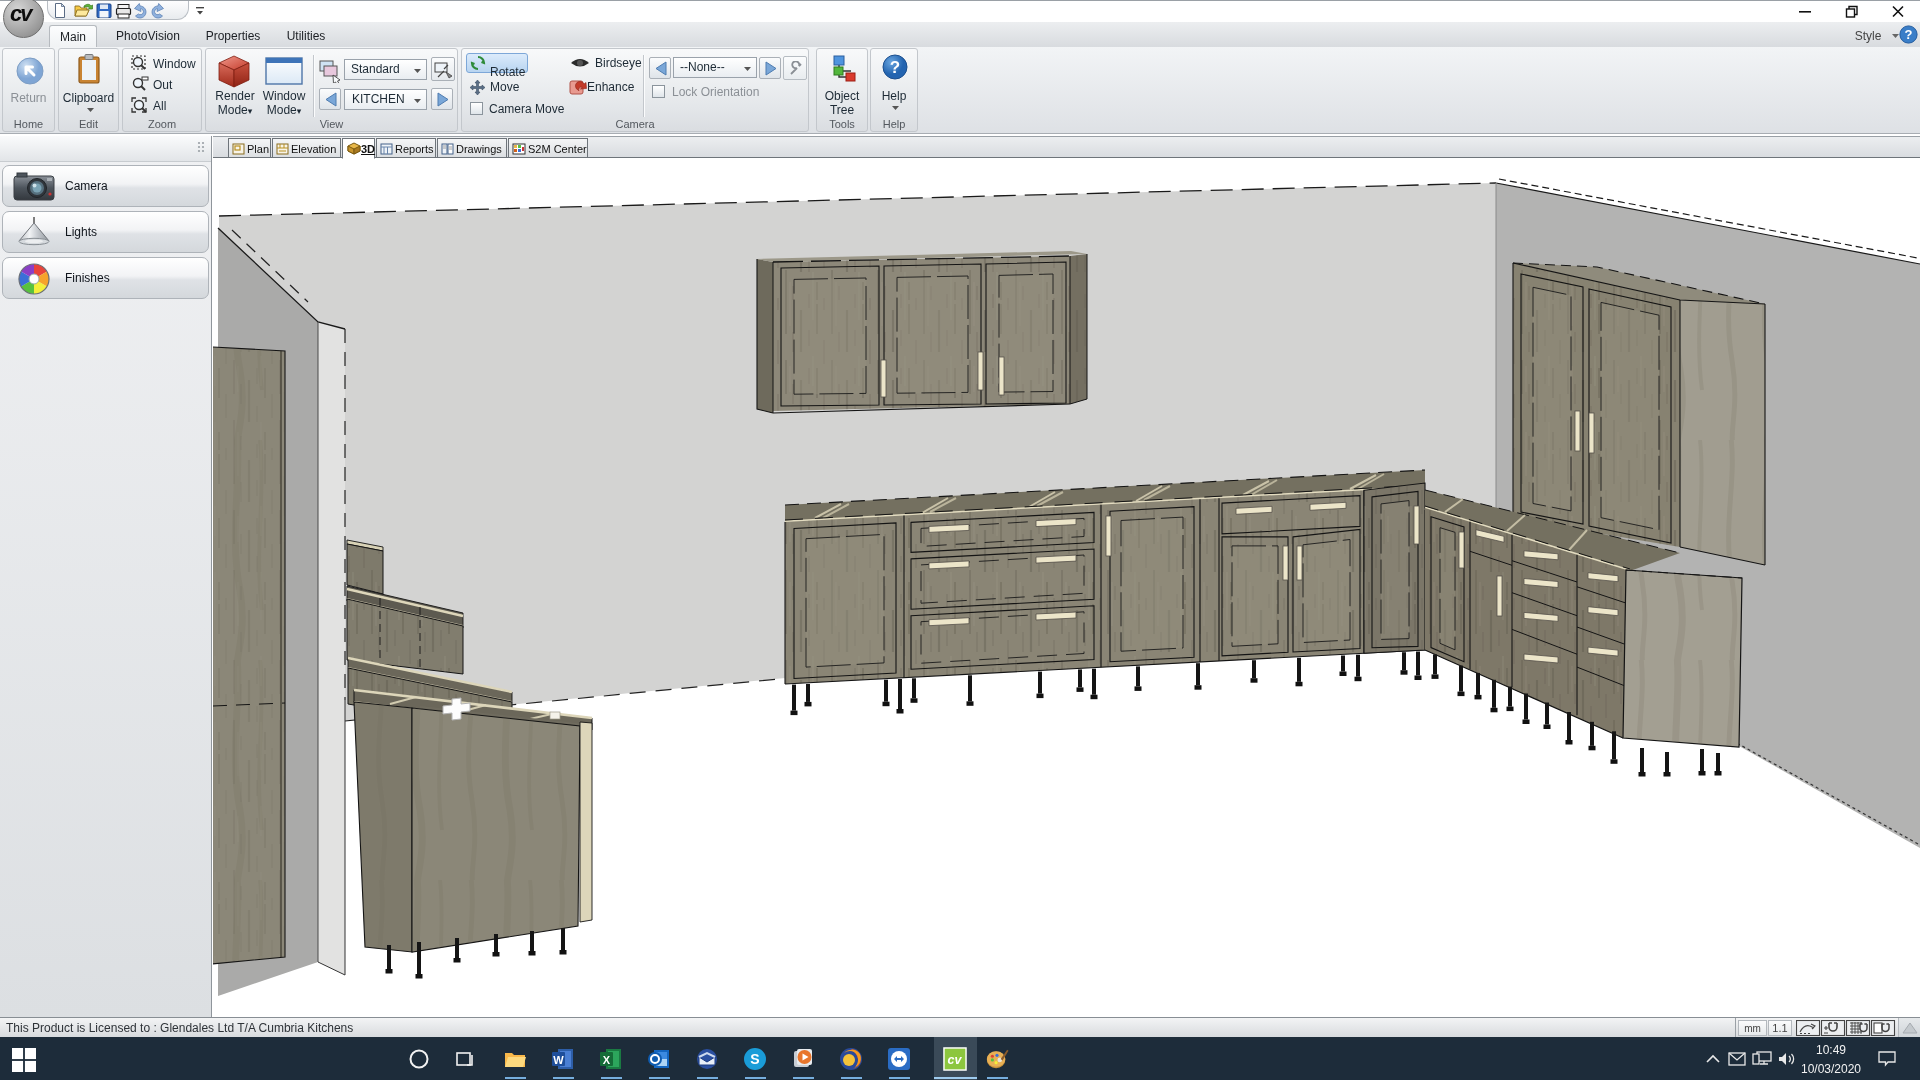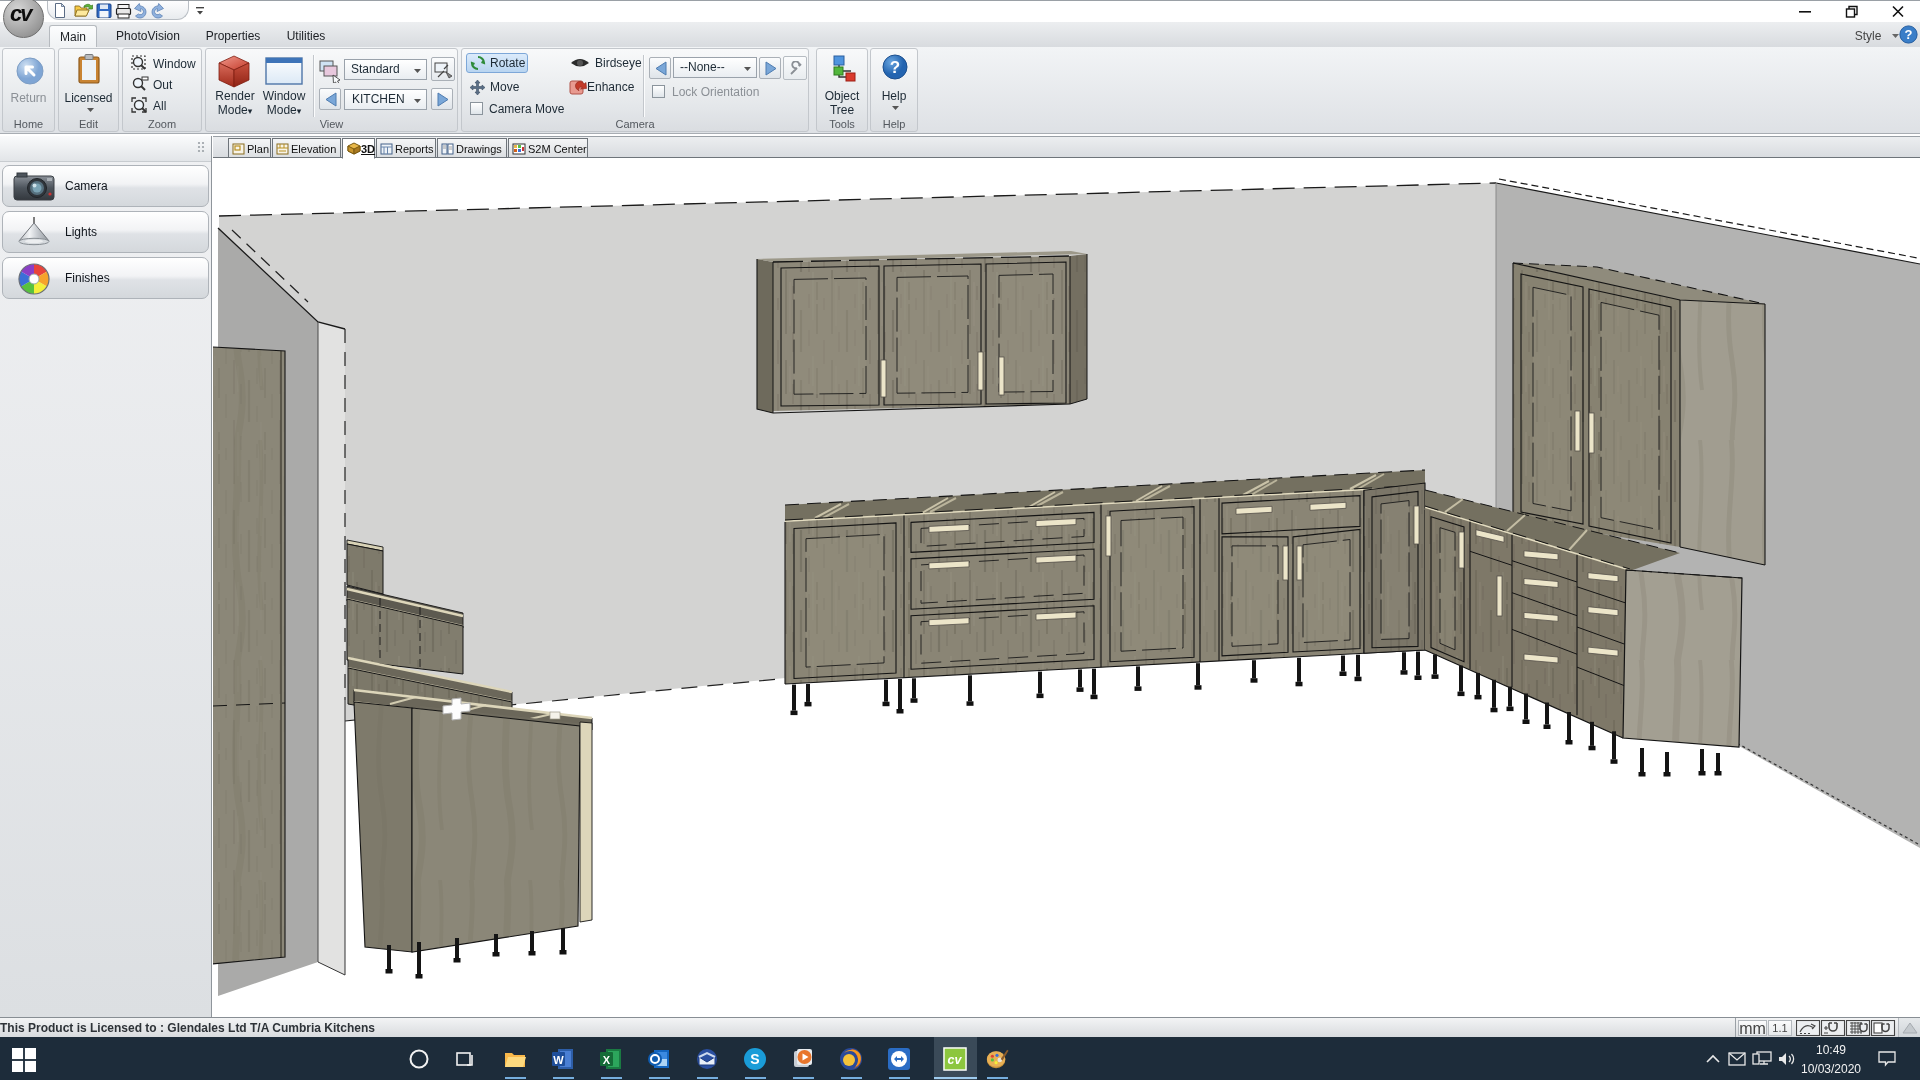--- a/index.html
+++ b/index.html
@@ -131,21 +131,21 @@
     <div class="rtext rgray" style="left:0;right:0;top:42px;text-align:center;">Return</div>
   </div>
 
   <div class="rgroup" style="left:58px;width:61px;">
     <div class="rglabel">Edit</div>
     <svg class="abs" style="left:18px;top:4px" width="26" height="32" viewBox="0 0 26 32">
       <rect x="2" y="4" width="20" height="26" rx="2" fill="#c98433" stroke="#8f5a1c" stroke-width="1.2"></rect>
       <rect x="5" y="7" width="14" height="20" fill="#eef3f8"></rect>
       <rect x="8" y="1.5" width="8" height="5" rx="1" fill="#b9babc" stroke="#77797c" stroke-width="1"></rect>
     </svg>
-    <div class="rtext" style="left:0;right:0;top:42px;text-align:center;">Licensed</div>
+    <div class="rtext" style="left:0;right:0;top:42px;text-align:center;">Clipboard</div>
     <svg class="abs" style="left:27px;top:58px" width="9" height="6">
           <path d="M1 1 h7 l-3.5 4 z" fill="#555"></path>
         </svg>
   </div>
 
   <div class="rgroup" style="left:122px;width:80px;">
     <div class="rglabel">Zoom</div>
     <svg class="abs" style="left:7px;top:5px" width="22" height="18" viewBox="0 0 22 18">
       <rect x="2" y="2" width="13" height="13" fill="none" stroke="#333" stroke-dasharray="2 2" stroke-width="1.2"></rect>
       <circle cx="8" cy="8" r="4.5" fill="#eef4fa" stroke="#333" stroke-width="1.4"></circle>
@@ -235,21 +235,21 @@
           </svg>
     </div>
   </div>
 
   <div class="rgroup" style="left:461px;width:348px;">
     <div class="rglabel">Camera</div>
     <div class="abs" style="left:4px;top:4px;width:62px;height:20px;background:linear-gradient(#dcebfb,#b8d4f0);border:1px solid #7da7d8;border-radius:3px;"></div>
     <svg class="abs" style="left:8px;top:6px" width="16" height="16" viewBox="0 0 16 16">
       <path d="M8 2 a6 6 0 0 1 6 6 l-2.5-1 M8 14 a6 6 0 0 1-6-6 l2.5 1" fill="none" stroke="#2e8b3a" stroke-width="2.2"></path>
     </svg>
-    <div class="rtext" style="left:28px;top:7px;">Rotate</div>
+    <div class="rtext" style="left:28px;top:16px;">Rotate</div>
     <svg class="abs" style="left:7px;top:30px" width="17" height="17" viewBox="0 0 17 17">
       <path d="M8.5 1 L11 4 H9.5 v3.5 H13 V6 l3 2.5 -3 2.5 V9.5 H9.5 V13 H11 l-2.5 3 -2.5-3 H7.5 V9.5 H4 V11 L1 8.5 4 6 v1.5 H7.5 V4 H6 z" fill="#5a6e86" stroke="#3d4f63" stroke-width="0.6"></path>
     </svg>
     <div class="rtext" style="left:28px;top:31px;">Move</div>
     <div class="abs" style="left:8px;top:53px;width:13px;height:13px;background:linear-gradient(#fff,#dfe5ea);border:1px solid #8b949c;"></div>
     <div class="rtext" style="left:27px;top:53px;">Camera Move</div>
     <svg class="abs" style="left:108px;top:8px" width="20" height="12" viewBox="0 0 20 12">
       <path d="M1 6 Q10 -2 19 6 Q10 13 1 6 z" fill="#2a2a2a"></path>
       <circle cx="10" cy="6" r="3" fill="#555"></circle>
     </svg>
@@ -705,23 +705,23 @@
 <rect x="561" y="928.0" width="4" height="22" fill="#151515"></rect>
 <rect x="559.5" y="950.0" width="7" height="4.5" fill="#111"></rect>
 <g stroke="#b4b4b4" stroke-width="1" fill="#fdfdfd">
 <polygon points="443.0,706.0 452.0,705.0 452.0,699.0 461.0,698.0 461.0,704.0 470.0,703.0 470.0,711.0 461.0,712.0 461.0,719.0 452.0,720.0 452.0,713.0 443.0,714.0"></polygon>
 </g>
 <rect x="550" y="712" width="10" height="7" fill="#f4f2ea" stroke="#9a9788" stroke-width="0.7"></rect>
 </svg>
 </div>
 
 <div id="statusbar">
-  <span style="position:absolute;left:0;top:3px;font-weight:bold;color:#2e3338;">This Product is Licensed to : Glendales Ltd T/A Cumbria Kitchens</span>
+  <span style="position:absolute;left:6px;top:3px;font-weight:normal;color:#2e3338;">This Product is Licensed to : Glendales Ltd T/A Cumbria Kitchens</span>
   <div class="abs" style="left:1735px;top:0px;width:1px;height:20px;background:#9aa0a6;"></div>
-  <div class="abs" style="left:1738px;top:2px;width:29px;height:16px;background:linear-gradient(#fbfbfc,#e6e9eb);border:1px solid #b3b8bd;font-size:16px;color:#444;text-align:center;line-height:15px;">mm</div>
+  <div class="abs" style="left:1738px;top:2px;width:29px;height:16px;background:linear-gradient(#fbfbfc,#e6e9eb);border:1px solid #b3b8bd;font-size:10px;color:#444;text-align:center;line-height:15px;">mm</div>
   <div class="abs" style="left:1768px;top:2px;width:24px;height:16px;background:linear-gradient(#fbfbfc,#e6e9eb);border:1px solid #b3b8bd;font-size:11px;color:#444;text-align:center;line-height:15px;">1.1</div>
   <svg class="abs" style="left:1796px;top:2px" width="100" height="16" viewBox="0 0 100 16">
     <g stroke="#444" fill="none" stroke-width="1.1">
       <rect x="0.5" y="0.5" width="23" height="15" fill="#eceef0"></rect>
       <path d="M4 12 q4-8 10-6 l4 2 M15 4 l4 2 -3 3"></path>
       <path d="M4 13.5 h2 M8 13.5 h2 M12 13.5 h2"></path>
       <rect x="25.5" y="0.5" width="23" height="15" fill="#eceef0"></rect>
       <path d="M33 3 v4 a4 4 0 0 0 8 0 V3 M33 3 h3 M38 3 h3" stroke-width="1.6"></path>
       <path d="M28 8 h4 M30 6 v4 M28 13 h4"></path>
       <rect x="50.5" y="0.5" width="23" height="15" fill="#eceef0"></rect>

